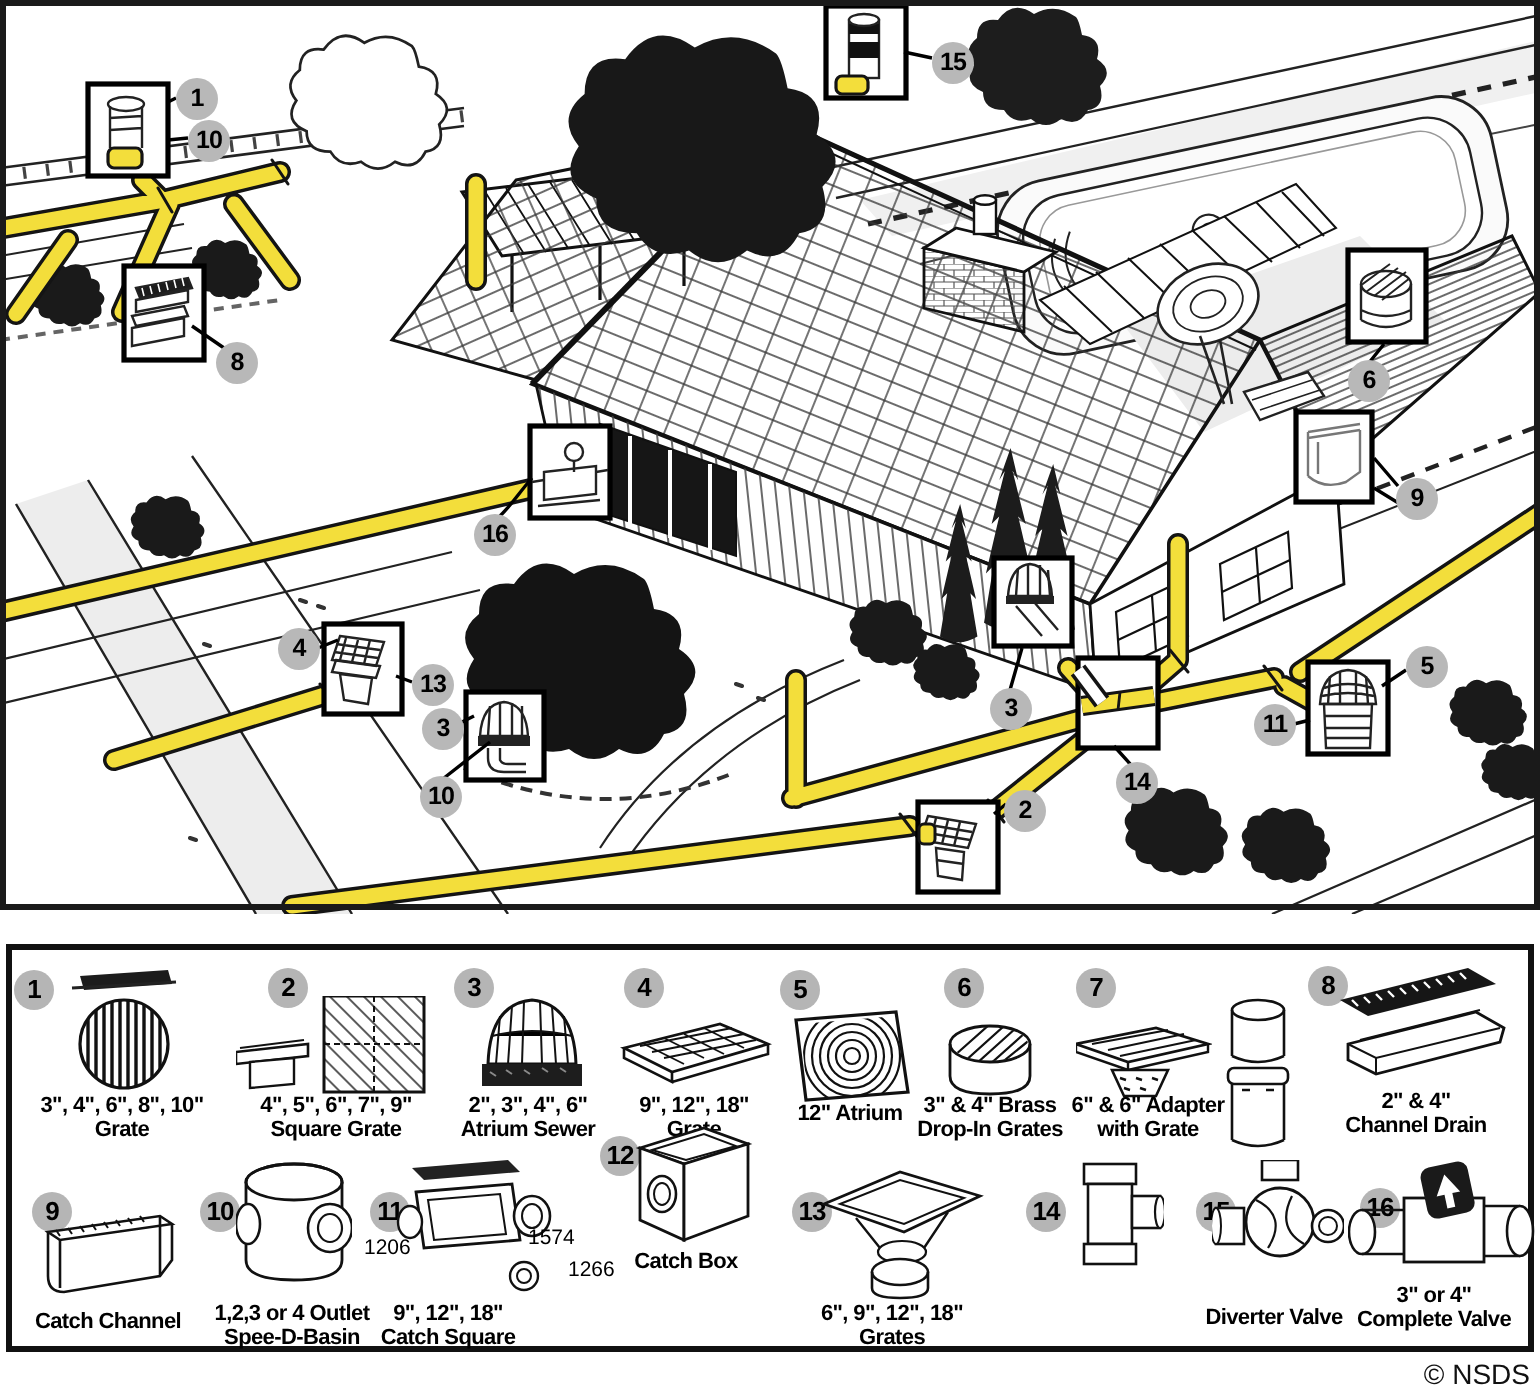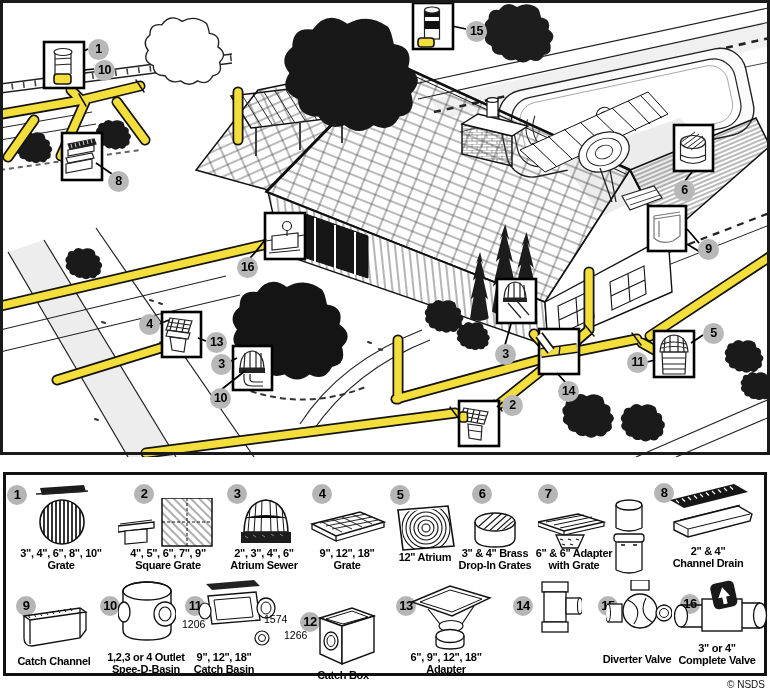--- a/index.html
+++ b/index.html
@@ -11,21 +11,21 @@
       letter-spacing:-0.5px;}
   .legend-panel{position:absolute;left:3px;top:472px;width:758px;height:198px;
       border:3px solid #111;background:#fff;box-sizing:content-box;}
   .li{position:absolute;}
   .badge{position:absolute;width:20px;height:20px;border-radius:50%;background:#b5b5b5;
       font-weight:bold;font-size:13px;line-height:20px;text-align:center;letter-spacing:-0.5px;}
   .lab{position:absolute;left:0;right:0;text-align:center;font-weight:bold;font-size:11px;
       line-height:11.5px;letter-spacing:-0.3px;white-space:nowrap;}
   .lab span{display:block;}
   .part{position:absolute;font-size:10.5px;font-weight:normal;}
-  .copyright{position:absolute;top:679px;right:5px;font-size:10px;color:#111;}
+  .copyright{position:absolute;top:679px;right:5px;font-size:14px;color:#111;}
   .ic{position:absolute;}
 </style>
 </head>
 <body>
 
 <div class="stage">
 
 <svg class="scene" width="770" height="457" viewBox="0 0 770 457">
   <defs>
     <pattern id="pShA" width="16" height="10" patternUnits="userSpaceOnUse" patternTransform="rotate(22)">
@@ -450,25 +450,25 @@
     <ellipse cx="68" cy="28" rx="9" ry="10" fill="#fff" stroke="#111" stroke-width="1.3"></ellipse>
     <ellipse cx="68" cy="28" rx="5" ry="6" fill="#fff" stroke="#111" stroke-width="1"></ellipse>
     <circle cx="64" cy="58" r="7" fill="#fff" stroke="#111" stroke-width="1.2"></circle>
     <circle cx="64" cy="58" r="3.5" fill="#fff" stroke="#111" stroke-width="1"></circle>
   </svg>
   <span class="part" style="left:0px;top:38px">1206</span>
   <span class="part" style="left:82px;top:33px">1574</span>
   <span class="part" style="left:102px;top:49px">1266</span>
   <div class="lab" style="top:72px;left:-10px;right:30px">
         <span>9", 12", 18"</span>
-        <span>Catch Basin</span>
-      </div>
-</div>
-
-<div class="li" style="left:296px;top:596px;width:94px;height:96px">
+        <span>Catch Square</span>
+      </div>
+</div>
+
+<div class="li" style="left:296px;top:552px;width:94px;height:96px">
   <span class="badge" style="left:4px;top:16px">12</span>
   <svg class="ic" style="left:20px;top:10px" width="64" height="64" viewBox="0 0 64 64">
     <polygon points="4,12 36,2 58,10 26,20" fill="#fff" stroke="#111" stroke-width="1.4"></polygon>
     <polygon points="10,13 36,5 52,11 27,18" fill="#fff" stroke="#111" stroke-width="1"></polygon>
     <polygon points="4,12 26,20 26,58 4,48" fill="#fff" stroke="#111" stroke-width="1.4"></polygon>
     <polygon points="26,20 58,10 58,46 26,58" fill="#fff" stroke="#111" stroke-width="1.4"></polygon>
     <ellipse cx="15" cy="35" rx="7" ry="9" fill="#fff" stroke="#111" stroke-width="1.3"></ellipse>
     <ellipse cx="15" cy="35" rx="4" ry="5.5" fill="#fff" stroke="#111" stroke-width="1"></ellipse>
   </svg>
   <div class="lab" style="top:74px">
@@ -481,21 +481,21 @@
   <svg class="ic" style="left:22px;top:2px" width="82" height="70" viewBox="0 0 82 70">
     <polygon points="2,20 40,4 80,16 42,34" fill="#fff" stroke="#111" stroke-width="1.4"></polygon>
     <polygon points="10,20 40,8 72,17 42,30" fill="#fff" stroke="#111" stroke-width="1"></polygon>
     <path d="M18,27 L30,42 M64,24 L52,42" stroke="#111" stroke-width="1.2"></path>
     <ellipse cx="41" cy="44" rx="12" ry="5.5" fill="#fff" stroke="#111" stroke-width="1.1"></ellipse>
     <ellipse cx="40" cy="54" rx="14" ry="6.5" fill="#fff" stroke="#111" stroke-width="1.3"></ellipse>
     <path d="M26,54 V62 Q26,67 40,67 Q54,67 54,62 V54" fill="none" stroke="#111" stroke-width="1.3"></path>
   </svg>
   <div class="lab" style="top:72px">
         <span>6", 9", 12", 18"</span>
-        <span>Adapter</span>
+        <span>Grates</span>
       </div>
 </div>
 
 <div class="li" style="left:504px;top:580px;width:96px;height:96px">
   <span class="badge" style="left:9px;top:16px">14</span>
   <svg class="ic" style="left:26px;top:0px" width="52" height="56" viewBox="0 0 52 56">
     <rect x="12" y="2" width="26" height="10" fill="#fff" stroke="#111" stroke-width="1.3"></rect>
     <rect x="14" y="12" width="22" height="30" fill="#fff" stroke="#111" stroke-width="1.3"></rect>
     <rect x="12" y="42" width="26" height="10" fill="#fff" stroke="#111" stroke-width="1.3"></rect>
     <rect x="36" y="18" width="14" height="16" fill="#fff" stroke="#111" stroke-width="1.3"></rect>

